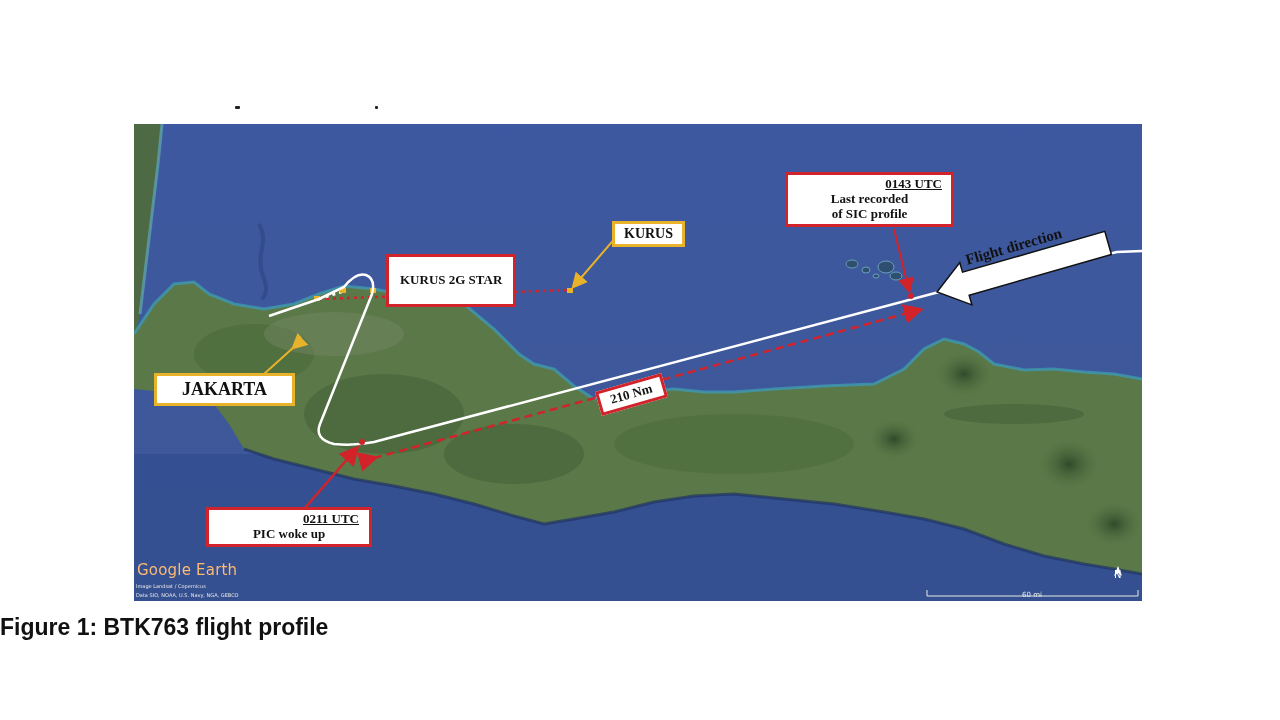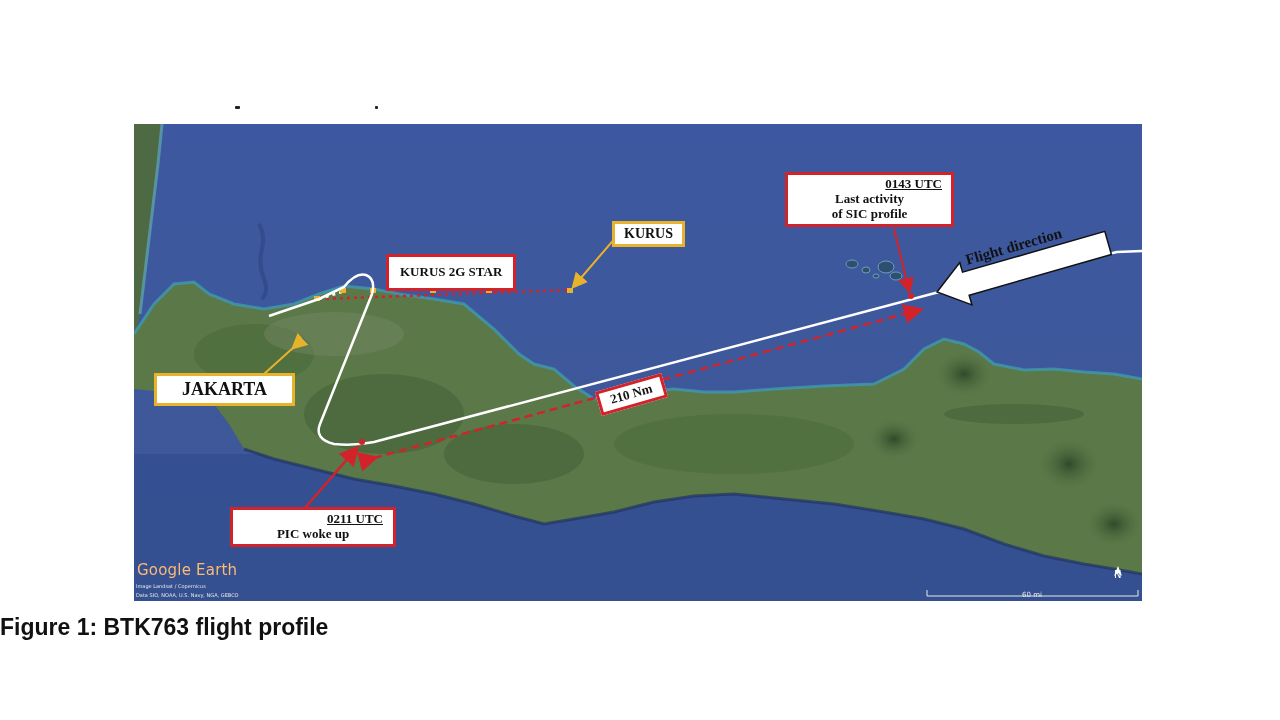--- a/index.html
+++ b/index.html
@@ -134,33 +134,33 @@
 
     <path d="M793,466 L793,472 L1004,472 L1004,466" stroke="#e8e8e8" stroke-width="1" fill="none"></path>
 
     <path d="M984,442 L980,452 L984,449 L988,452 Z" fill="#ffffff"></path>
   </svg>
 
   <div class="flight-dir" style="left:832px;top:128px;transform:rotate(-16deg);transform-origin:left center;">Flight direction</div>
 
   <div class="label-box yellow-box" style="left:478px;top:73px;font-size:14px;padding:2px 9px;">KURUS</div>
 
-  <div class="label-box red-box" style="left:252px;top:130px;font-size:13px;padding:8px 11px;">KURUS 2G STAR</div>
+  <div class="label-box red-box" style="left:252px;top:130px;font-size:13px;padding:16px 11px;">KURUS 2G STAR</div>
 
   <div class="label-box yellow-box" style="left:20px;top:225px;font-size:18px;padding:3px 25px;">JAKARTA</div>
 
   <div class="label-box red-box" style="left:651px;top:48px;font-size:13px;padding:2px 9px;width:145px;">
     <div class="u">0143 UTC</div>
-    <div>Last activity</div>
+    <div>Last recorded</div>
     <div>of SIC profile</div>
   </div>
 
   <div class="label-box red-box" style="left:463px;top:258px;font-size:13px;padding:2px 10px;transform:rotate(-16deg);">210 Nm</div>
 
-  <div class="label-box red-box" style="left:96px;top:383px;font-size:13px;padding:2px 10px;width:140px;">
+  <div class="label-box red-box" style="left:72px;top:383px;font-size:13px;padding:2px 10px;width:140px;">
     <div class="u">0211 UTC</div>
     <div>PIC woke up</div>
   </div>
 
   <div class="ge-logo">Google Earth</div>
   <div class="ge-credit" style="bottom:12px;">Image Landsat / Copernicus</div>
   <div class="ge-credit" style="bottom:3px;">Data SIO, NOAA, U.S. Navy, NGA, GEBCO</div>
   <div class="scale-text">60 mi</div>
   <div class="north" style="top:446px;left:980px;">N</div>
 </div>

